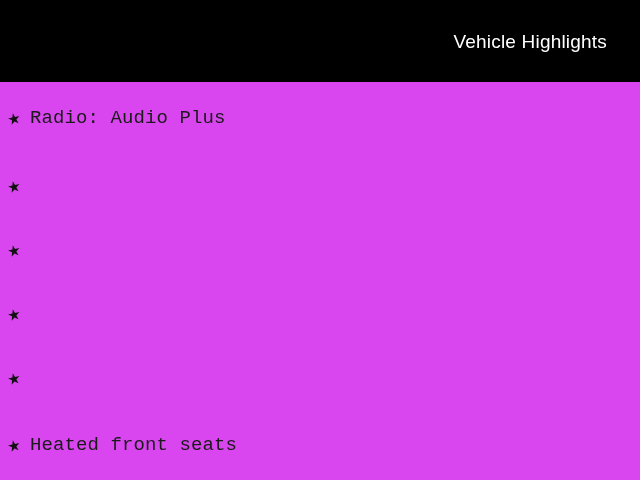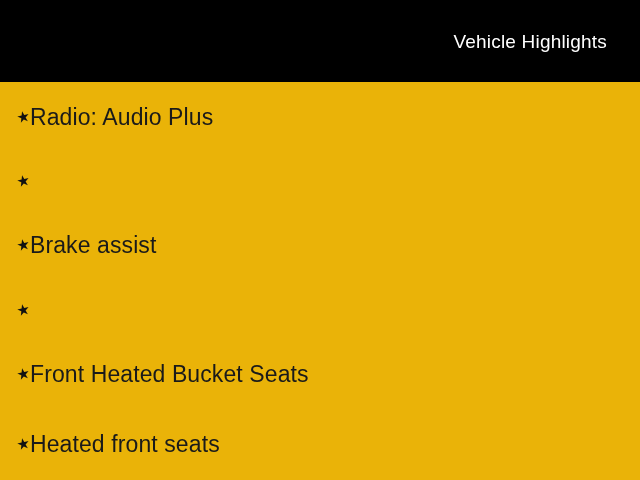--- a/index.html
+++ b/index.html
@@ -3,24 +3,23 @@
 <meta charset="utf-8">
 <style>
   html, body {
     margin: 0;
     padding: 0;
   }
   .page {
     position: relative;
     width: 640px;
     height: 480px;
-    background: #eab308;
+    background: #d946ef;
     font-family: "Liberation Sans", sans-serif;
     overflow: hidden;
-    text-align: right;
   }
   .header {
     box-sizing: border-box;
     width: 640px;
     height: 82px;
     background: #000000;
     display: flex;
     align-items: center;
     justify-content: flex-end;
     padding-right: 33px;
@@ -48,23 +47,24 @@
     display: inline-block;
     width: 23px;
     font-size: 15px;
     line-height: 1;
     color: #111111;
     transform: rotate(-12deg);
     transform-origin: center;
     flex: 0 0 23px;
   }
   .row-label {
-    font-size: 23px;
+    font-size: 19px;
     color: #1a1a1a;
     letter-spacing: 0.1px;
+    font-family: Liberation Mono, monospace;
   }
 </style>
 </head>
 <body>
 
 <div class="page">
 
   <div class="header">
     <span class="header-title">Vehicle Highlights</span>
   </div>
@@ -74,30 +74,28 @@
       <span class="star">★</span>
       <span class="row-label">Radio: Audio Plus</span>
     </div>
 
     <div class="row">
       <span class="star">★</span>
     </div>
 
     <div class="row">
       <span class="star">★</span>
-      <span class="row-label">Brake assist</span>
     </div>
 
     <div class="row">
       <span class="star">★</span>
     </div>
 
     <div class="row">
       <span class="star">★</span>
-      <span class="row-label">Front Heated Bucket Seats</span>
     </div>
 
     <div class="row">
       <span class="star">★</span>
       <span class="row-label">Heated front seats</span>
     </div>
   </div>
 
 </div>
 

